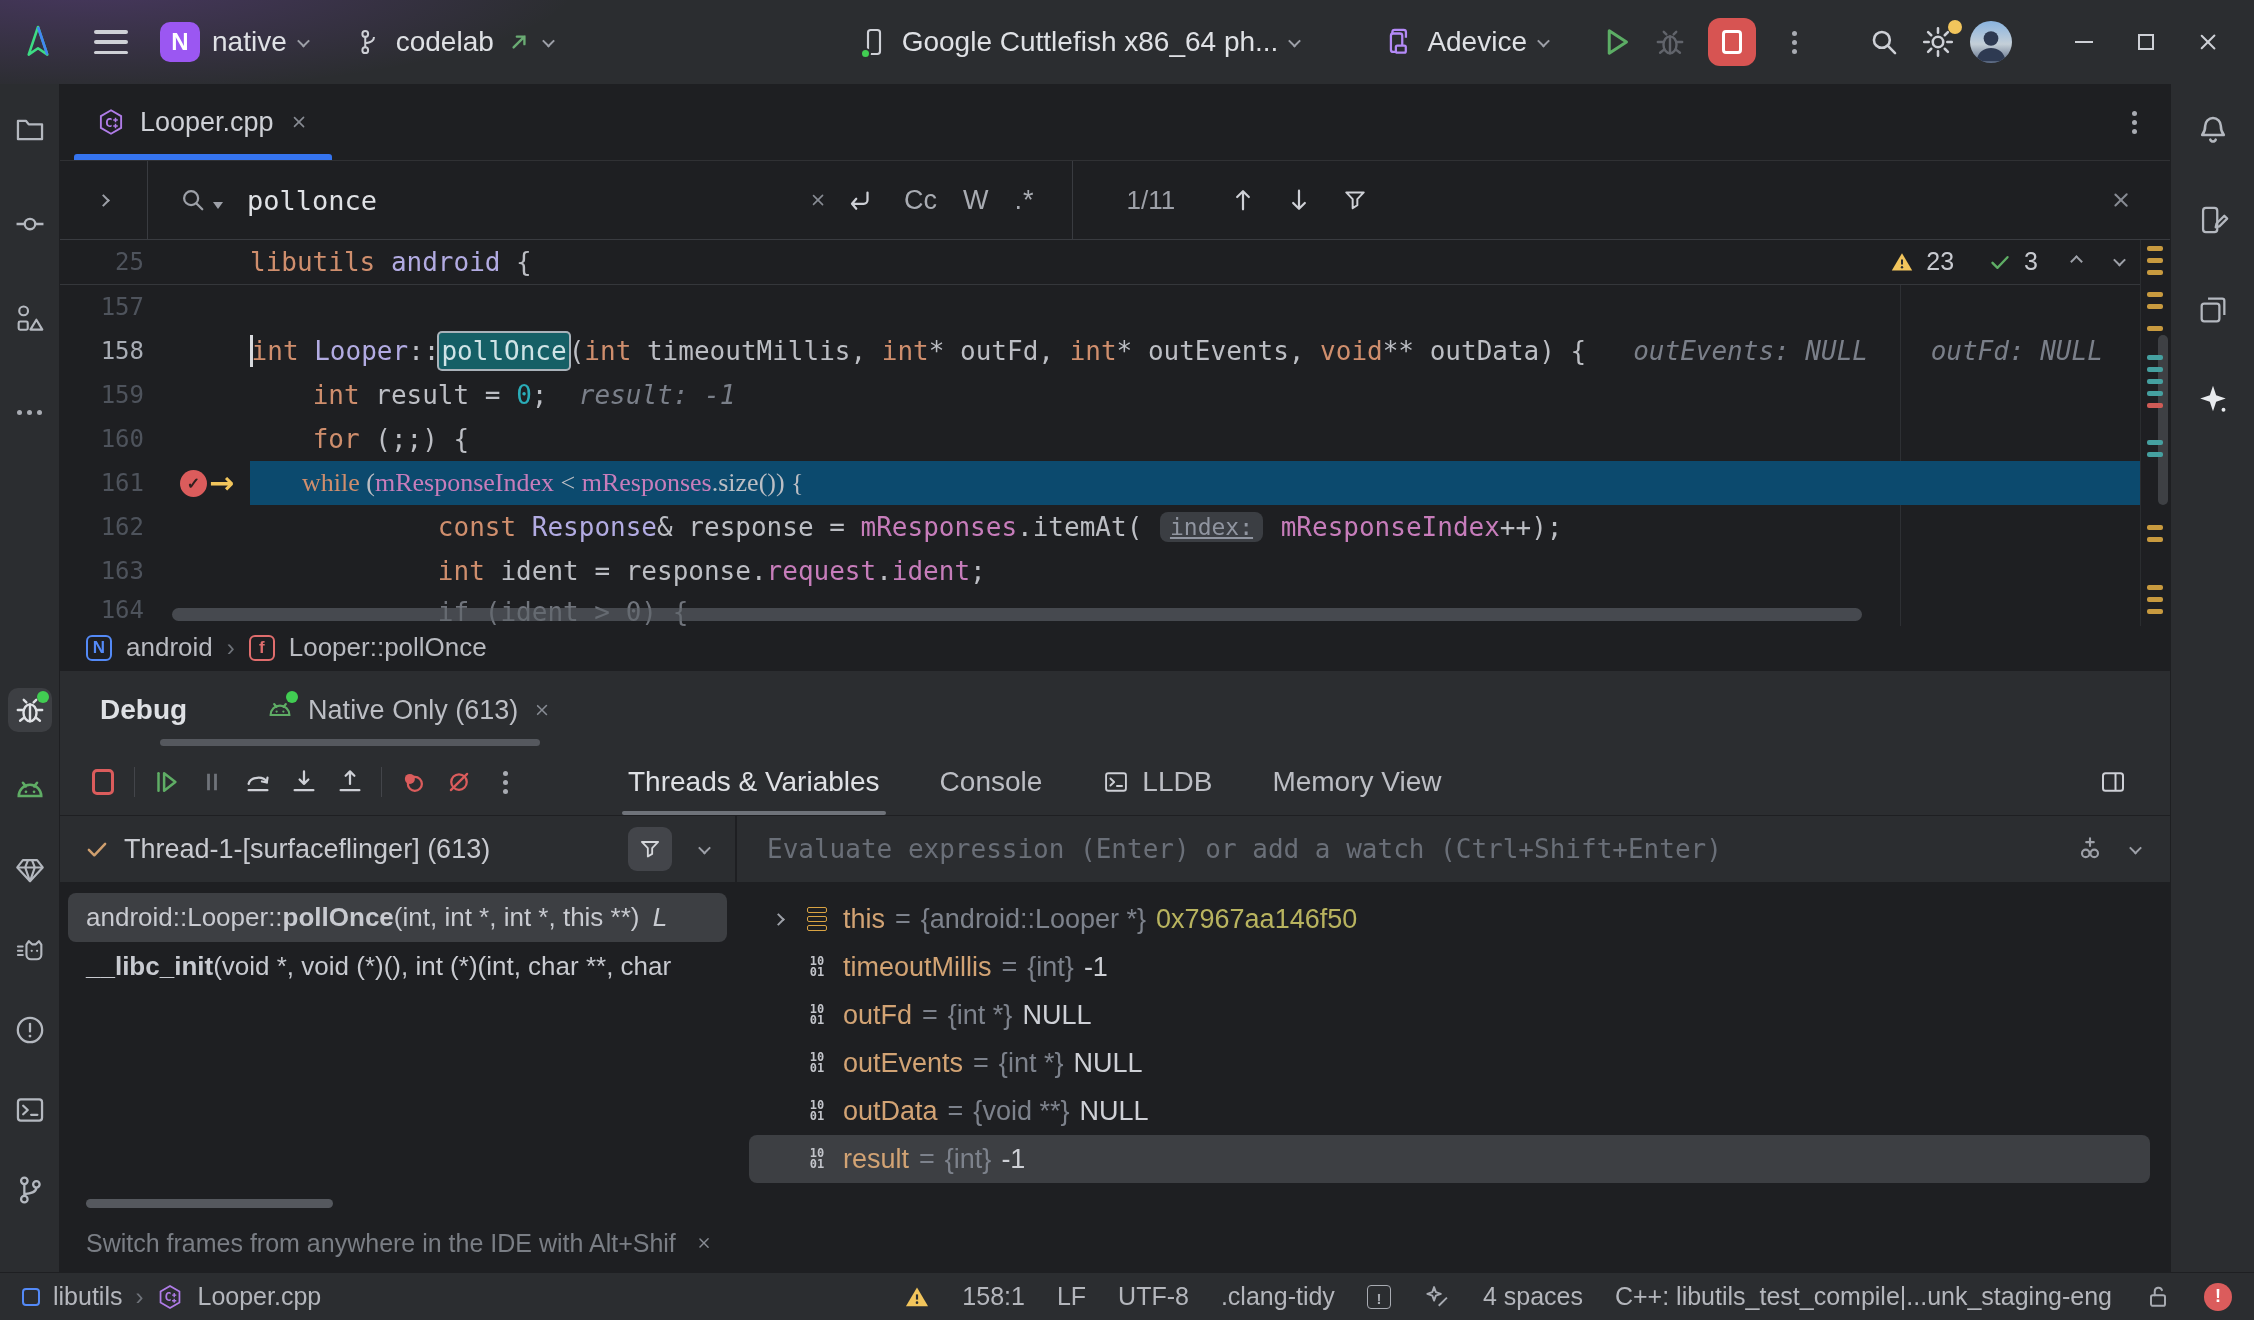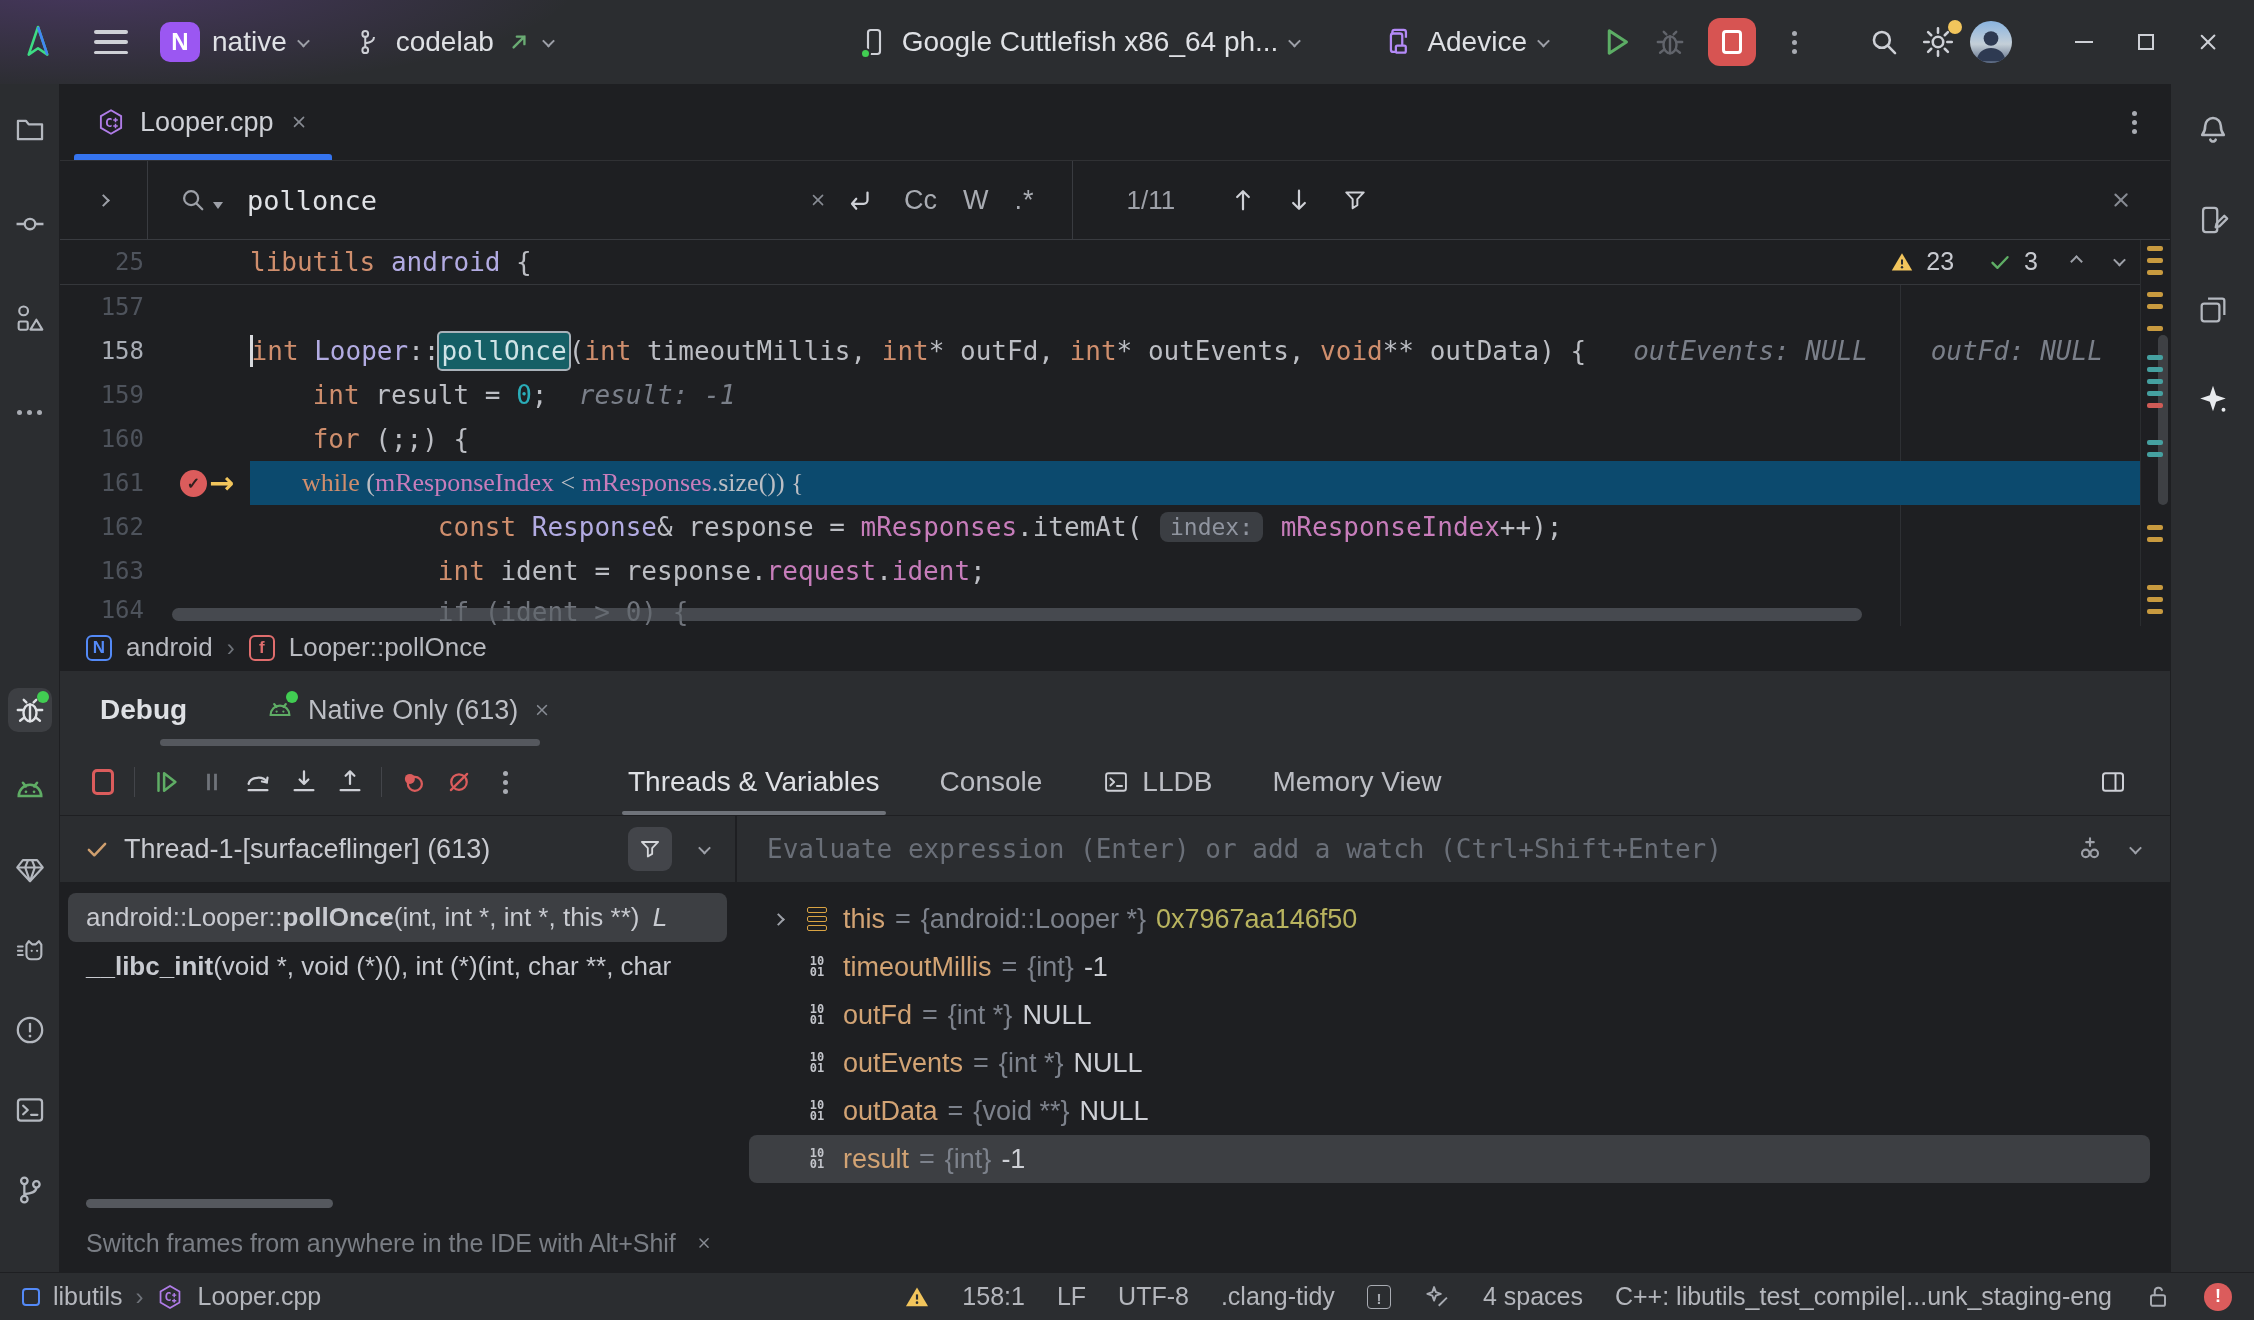--- a/index.html
+++ b/index.html
@@ -95,21 +95,21 @@
   .ln.act { color:#a9adb5; }
   .gut { width:62px; flex:none; height:100%; display:flex; align-items:center; background:#1e1f22; }
   .ct { flex:1; height:100%; display:flex; align-items:center; white-space:pre; min-width:0; }
   .code-line.exec .ct { background:#0c4a6e;font-family:Liberation Serif, serif; }
   .sticky-row { border-bottom:1px solid #35373b; background:#1e1f22; position:relative; z-index:3; }
   .t-kw { color:#cf8e6d; } .t-type { color:#b2abe2; } .t-field { color:#c77dbb; }
   .t-num { color:#2aacb8; } .t-plain { color:#bcbec4; } .t-sp { color:transparent; }
   .t-dim { color:#70747c; }
   .t-hint { color:#7a7f89; font-style:italic; }
   .t-match { background:#155f66; box-shadow:0 0 0 2px #a9b2ba; border-radius:3px; padding:3px 2px; color:#cfe3e6; }
-  .t-phint { background:#3b3e43; color:#9095a0; border-radius:8px; padding:2px 10px; font-size:23px; margin:0 2px; }
+  .t-phint { background:#3b3e43; color:#9095a0; border-radius:8px; padding:2px 10px; font-size:23px; margin:0 2px;text-decoration:underline; }
   .caret { display:inline-block; width:2.6px; height:32px; background:#d8dade; margin-right:-1px; }
   .bp { width:27px; height:27px; border-radius:50%; background:#db5c5c; color:#30201f; font-size:16px; font-weight:bold;
         display:flex; align-items:center; justify-content:center; margin-left:4px; flex:none; font-family:"Liberation Sans",sans-serif; }
   .exec-arrow { color:#f2c55c; font-size:30px; font-weight:bold; margin-left:2px; font-family:"DejaVu Sans", sans-serif; line-height:1; }
   .h-scrollbar { position:absolute; left:112px; bottom:5px; width:1690px; height:13px; border-radius:7px; background:rgba(96,100,107,.62); z-index:4; }
   .error-stripe { position:absolute; top:0; right:0; bottom:0; width:30px; background:#1e1f22; border-left:1px solid #2b2d30; z-index:5; }
   .stripe-thumb { position:absolute; right:2px; top:95px; height:170px; width:10px; background:rgba(110,114,120,.4); border-radius:5px; }
   .mark { position:absolute; right:7px; width:16px; height:5px; border-radius:2px; }
   .mark-y { background:#c89a3f; } .mark-t { background:#45a0a0; } .mark-r { background:#cf5b56; }
   .inspections { position:absolute; top:7px; right:46px; display:flex; align-items:center; gap:12px; z-index:6;

